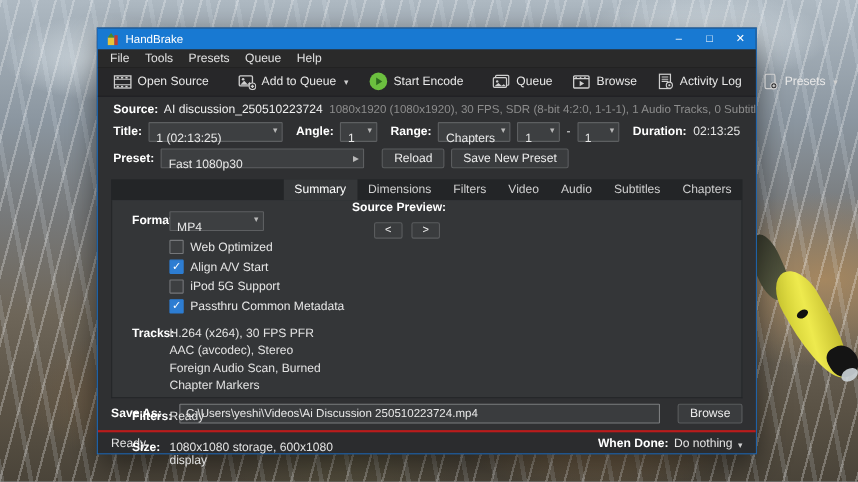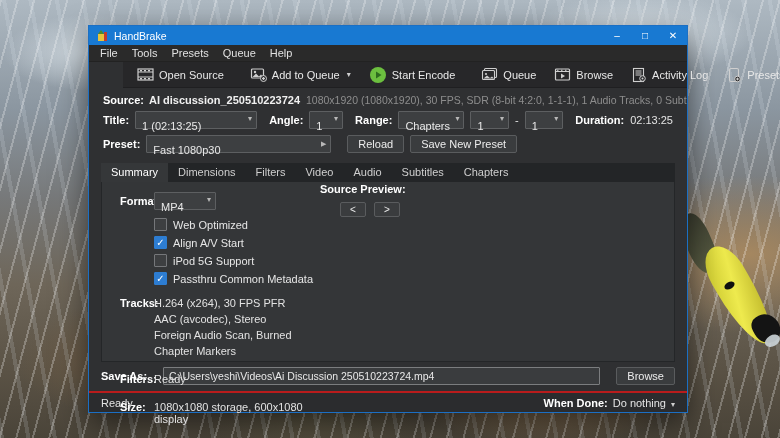--- a/index.html
+++ b/index.html
@@ -39,44 +39,44 @@
     border:1px solid #1b6fc4; box-shadow:0 10px 28px rgba(0,0,0,.55); font-size:11px; color:#e4e4e4; }
 
   .titlebar { height:19px; background:#1879d2; display:flex; align-items:center; padding:0 0 0 7px; flex:0 0 auto; }
   .tb-title { color:#fff; font-size:10.5px; margin-left:5px; flex:1; }
   .tb-btn { width:28px; height:19px; display:flex; align-items:center; justify-content:center;
     color:#fff; font-size:10px; cursor:default; }
 
   .menubar { height:17px; background:#2a2a2a; display:flex; align-items:center; padding:0 4px; flex:0 0 auto; border-bottom:1px solid #222; }
   .menu-item { padding:0 7px; color:#e0e0e0; font-size:11px; height:100%; display:flex; align-items:center; }
 
-  .toolbar { height:26px; background:#272729; display:flex; align-items:center; padding:0 6px; gap:2px; flex:0 0 auto; border-bottom:1px solid #1f1f21;margin-left:34px; }
+  .toolbar { height:26px; background:#272729; display:flex; align-items:flex-start; padding:0 6px; gap:2px; flex:0 0 auto; border-bottom:1px solid #1f1f21; }
   .tool-btn { display:flex; align-items:center; gap:5px; padding:0 8px; height:24px; color:#e8e8e8; font-size:11px; white-space:nowrap; }
   .tool-sep { width:1px; height:18px; background:#4a4a4c; margin:0 3px; }
   .caret { font-size:8px; color:#cfcfcf; margin-left:2px; }
   .ticon { display:block; }
 
   .content { flex:1; display:flex; flex-direction:column; background:#2f3032; padding-top:3px; min-height:0; }
 
   .source-row { padding:3px 14px 2px; white-space:nowrap; overflow:hidden; }
   .lbl { font-weight:bold; color:#fff; }
-  .src-name { color:#f0f0f0; font-weight:bold; margin-left:5px; }
+  .src-name { color:#f0f0f0; font-weight:normal; margin-left:5px; }
   .src-details { color:#8d8d8d; font-size:10.5px; margin-left:6px; }
 
   .row { display:flex; align-items:center; padding:3px 14px; gap:6px; white-space:nowrap; }
 
   .combo { position:relative; height:18px; background:#3d3f41; border:1px solid #5d5f61;
     color:#e8e8e8; display:flex; align-items:center; padding:12px 16px 0 6px; font-size:11px; border-radius:1px; }
   .combo::after { content:"▾"; position:absolute; right:4px; top:2px; font-size:8px; color:#b8b8b8; }
   .combo.arrow-right::after { content:"▶"; font-size:7px; top:4px; }
 
   .btn { height:18px; background:#3a3c3e; border:1px solid #5a5c5e; color:#ececec;
     display:inline-flex; align-items:center; justify-content:center; padding:0 10px; font-size:11px; border-radius:2px; }
 
-  .tabstrip { margin:7px 12px 0; display:flex; background:#232527; flex:0 0 auto; }
+  .tabstrip { margin:7px 12px 0; display:flex; background:#232527; flex:0 0 auto;justify-content:flex-end; }
   .tab { padding:3px 10px 4px; font-size:11px; color:#cfcfcf; }
   .tab.active { background:#353739; color:#fff; }
 
   .panel { margin:0 12px; background:#343638; border:1px solid #242628; border-top:none;
     flex:1; position:relative; min-height:0; }
 
   .left-col { position:absolute; left:18px; top:10px; width:200px; }
   .format-row { display:flex; align-items:center; margin-bottom:8px; }
   .format-row .lbl { width:34px; }
   .combo-sm { width:60px; }
@@ -298,21 +298,21 @@
         <div class="tab">Audio</div>
         <div class="tab">Subtitles</div>
         <div class="tab">Chapters</div>
       </div>
 
       <div class="panel">
 
         <div class="left-col">
           <div class="format-row">
             <span class="lbl">Format:</span>
-            <div class="combo" style="width:62px">
+            <div class="combo" style="width:86px">
                 <span>MP4</span>
               </div>
           </div>
           <div class="checks">
             <div class="check-row">
               <span class="checkbox"></span>
               <span class="check-label">Web Optimized</span>
             </div>
             <div class="check-row">
               <span class="checkbox checked"></span>

